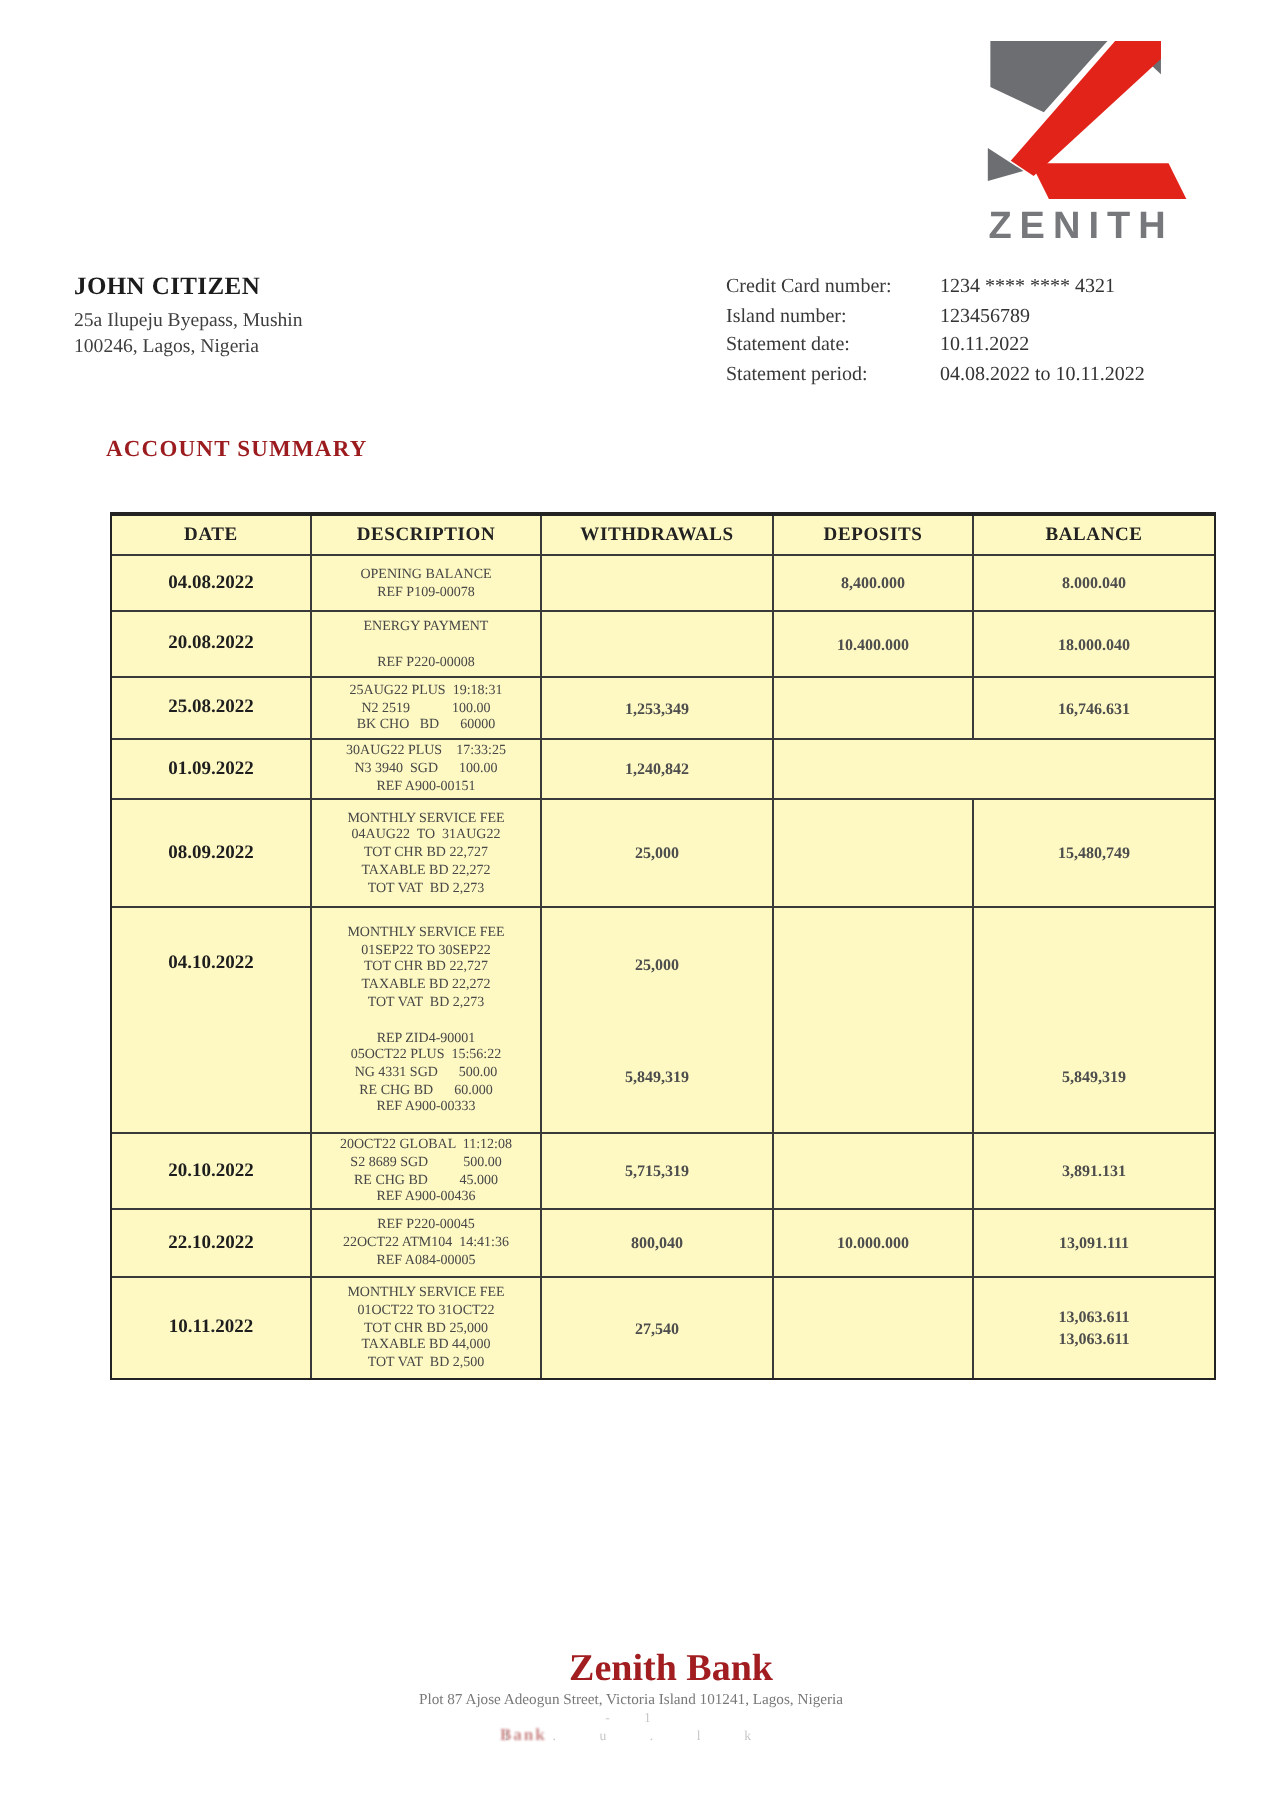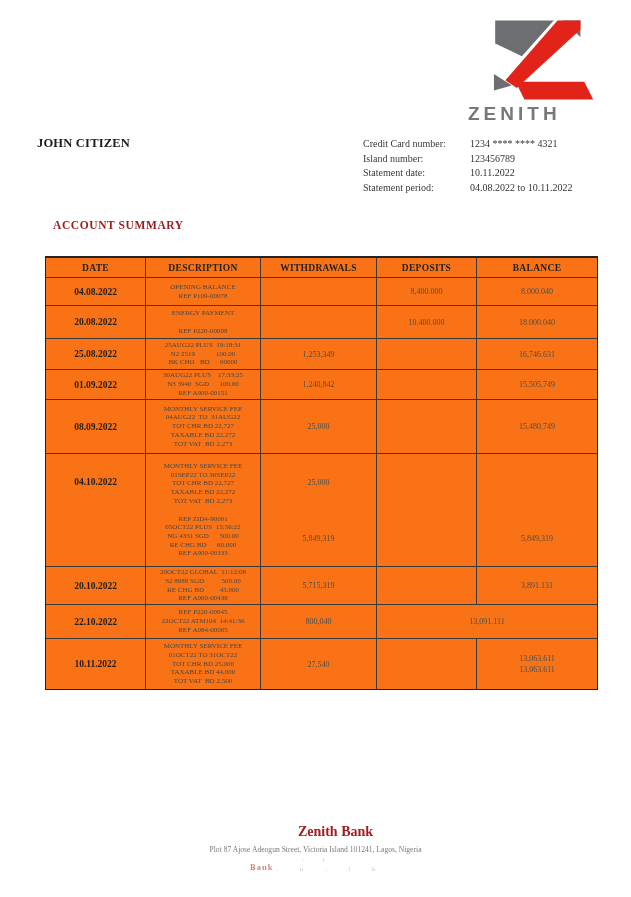--- a/index.html
+++ b/index.html
@@ -3,21 +3,21 @@
 <meta charset="utf-8">
 <style>
   * { margin:0; padding:0; box-sizing:border-box; }
   html,body { background:#e8e8e8; }
   .page {
     position:relative; width:631px; height:897px; margin:0 auto;
     background:#ffffff; font-family:"Liberation Serif", serif; color:#2b2b2b;
     overflow:hidden;
   }
   
-  .logo { position:absolute; left:468px; top:18px; width:145px; }
+  .logo { position:absolute; left:468px; top:18px; width:145px; text-align:center; }
   .logo svg { display:block; margin:0 auto; }
   .logo-text {
     font-family:"Liberation Sans", sans-serif; font-weight:bold;
     font-size:19px; letter-spacing:4px; color:#77787b; margin-top:1px;
   }
   
   .customer { position:absolute; left:37px; top:136px; }
   .cust-name { font-size:12.5px; font-weight:bold; color:#1c1c1c; letter-spacing:.2px; }
   .cust-addr { font-size:9.8px; color:#3f3f3f; line-height:13px; margin-top:3px; }
   
@@ -25,47 +25,47 @@
   .acct-row { display:flex; line-height:14.5px; }
   .acct-label { width:107px; color:#3a3a3a; }
   .acct-value { color:#333; }
   
   .section-title {
     position:absolute; left:53px; top:219px; font-size:11.5px; font-weight:bold;
     color:#9b1b1e; letter-spacing:.6px;
   }
   
   .tbl {
-    position:absolute; left:45px; top:256px; width:553px;
-    border:1.5px solid #232323; border-top-width:2.5px; background:#f97316;
+    position:absolute; left:55px; top:256px; width:553px;
+    border:1.5px solid #232323; border-top-width:2.5px; background:#fef9c3;
   }
   .tr { display:flex; border-top:1px solid #3a3a3a; }
   .tr:first-child { border-top:none; }
   .td { display:flex; }
   .td + .td { border-left:1px solid #3a3a3a; }
   .c0{width:99px;} .c1{width:115px;} .c2{width:116px;} .c3{width:100px;} .c4{flex:1;}
   .thead { height:19px; }
   .th {
     align-items:center; justify-content:center; font-weight:bold;
     font-size:9.5px; letter-spacing:.3px; color:#222;
   }
   .date-cell { align-items:center; justify-content:center; font-weight:bold;
     font-size:9.5px; color:#1e1e1e; }
   .desc-cell { flex-direction:column; align-items:center; justify-content:center;
     font-size:7px; line-height:8.7px; color:#474747; padding:2px 1px; }
   .dline { white-space:pre; text-align:center; }
   .spacer { height:9px; }
   .amt-cell { flex-direction:column; align-items:center; justify-content:center;
-    font-size:8px; color:#4d4d4d; line-height:11px; }
+    font-size:8px; color:#4d4d4d; line-height:11px;font-weight:bold; }
   .split { flex-direction:column; justify-content:stretch; align-items:stretch; padding:0; }
   .split .half { flex:1; display:flex; align-items:center; justify-content:center; }
   
   .footer-title {
     position:absolute; top:824px; left:0; width:100%; text-align:center;
-    font-size:14px; font-weight:bold; color:#a11d20;padding-left:40px;
+    font-size:19px; font-weight:bold; color:#a11d20;padding-left:40px;
   }
   .footer-addr {
     position:absolute; top:845px; left:0; width:100%; text-align:center;
     font-size:7.6px; color:#606060; opacity:.85;
   }
   .footer-red-artifact {
     position:absolute; top:846px; left:250px; font-size:8.5px; font-weight:bold;
     color:#9c1f1f; opacity:.55; filter:blur(.4px); letter-spacing:1px;margin-top:16px;
   }
   .footer-faint-1 {
@@ -88,20 +88,24 @@
       <polygon points="67,2 81,2 81,15" fill="#6d6e71"></polygon>
       <polygon points="63,2 81,2 81,9 31,55 22,49" fill="#e2231a"></polygon>
       <polygon points="30,50 84,50 91,64 37,64" fill="#e2231a"></polygon>
       <polygon points="13,44 27,53 13,57" fill="#6d6e71"></polygon>
     </svg>
     <div class="logo-text">ZENITH</div>
   </div>
 
   <div class="customer">
     <div class="cust-name">JOHN CITIZEN</div>
+    <div class="cust-addr">
+      <div>25a Ilupeju Byepass, Mushin</div>
+      <div>100246, Lagos, Nigeria</div>
+    </div>
   </div>
 
   <div class="acct-info">
       <div class="acct-row">
         <div class="acct-label">Credit Card number:</div>
         <div class="acct-value">1234 **** **** 4321</div>
       </div>
       <div class="acct-row">
         <div class="acct-label">Island number:</div>
         <div class="acct-value">123456789</div>
@@ -174,23 +178,20 @@
         <div class="td date-cell c0">01.09.2022</div>
         <div class="td desc-cell c1">
           <div class="dline">30AUG22 PLUS    17:33:25</div>
           <div class="dline">N3 3940  SGD      100.00</div>
           <div class="dline">REF A900-00151</div>
         </div>
         <div class="td amt-cell c2">
           <div>1,240,842</div>
         </div>
         <div class="td amt-cell c3"></div>
-        <div class="td amt-cell c4">
-          <div>15,505,749</div>
-        </div>
       </div>
       <div class="tr" style="height: 54px;">
         <div class="td date-cell c0">08.09.2022</div>
         <div class="td desc-cell c1">
           <div class="dline">MONTHLY SERVICE FEE</div>
           <div class="dline">04AUG22  TO  31AUG22</div>
           <div class="dline">TOT CHR BD 22,727</div>
           <div class="dline">TAXABLE BD 22,272</div>
           <div class="dline">TOT VAT  BD 2,273</div>
         </div>
@@ -252,20 +253,23 @@
       <div class="tr" style="height: 34px;">
         <div class="td date-cell c0">22.10.2022</div>
         <div class="td desc-cell c1">
           <div class="dline">REF P220-00045</div>
           <div class="dline">22OCT22 ATM104  14:41:36</div>
           <div class="dline">REF A084-00005</div>
         </div>
         <div class="td amt-cell c2">
           <div>800,040</div>
         </div>
+        <div class="td amt-cell c3">
+          <div>10.000.000</div>
+        </div>
         <div class="td amt-cell c4">
           <div>13,091.111</div>
         </div>
       </div>
       <div class="tr" style="height: 51px;">
         <div class="td date-cell c0">10.11.2022</div>
         <div class="td desc-cell c1">
           <div class="dline">MONTHLY SERVICE FEE</div>
           <div class="dline">01OCT22 TO 31OCT22</div>
           <div class="dline">TOT CHR BD 25,000</div>

